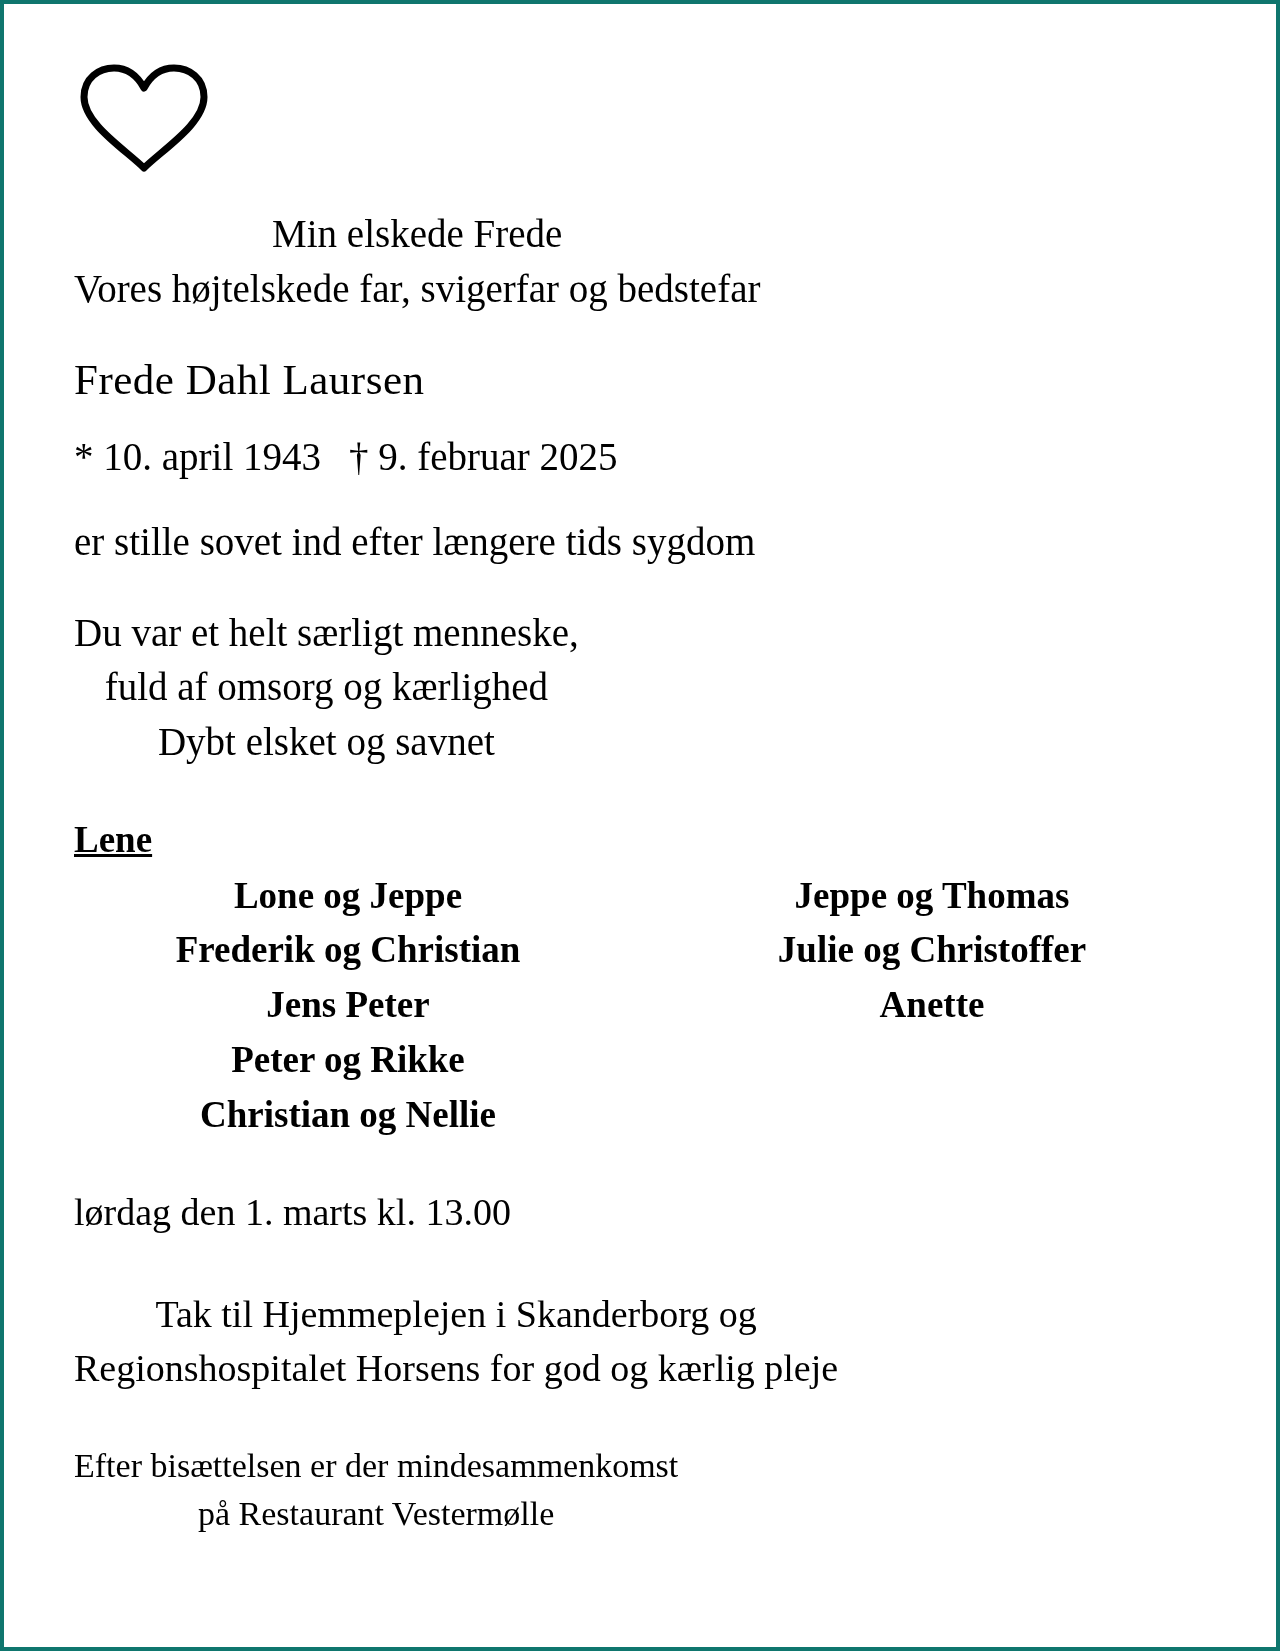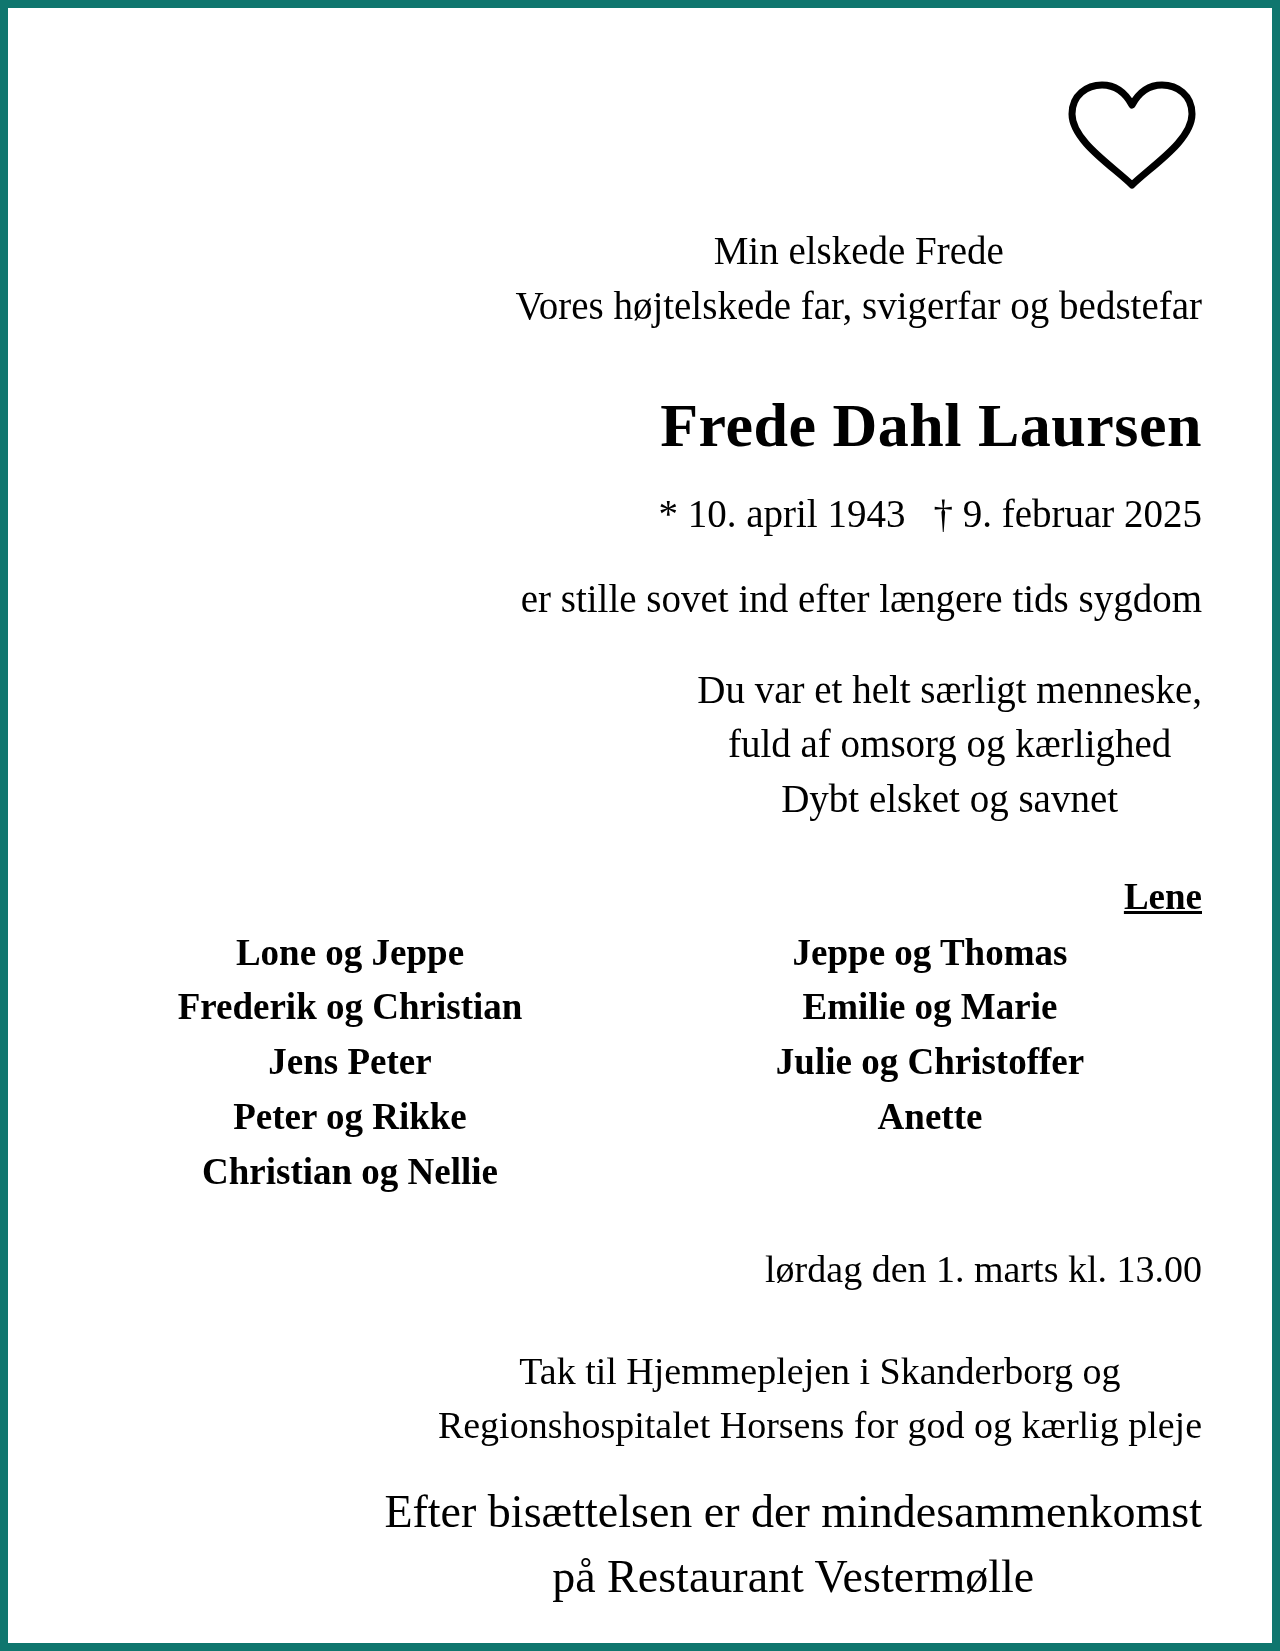--- a/index.html
+++ b/index.html
@@ -11,46 +11,46 @@
     width: 1280px;
     height: 1651px;
     font-family: "Liberation Serif", serif;
     color: #000000;
     -webkit-font-smoothing: antialiased;
   }
   .notice {
     box-sizing: border-box;
     width: 1280px;
     height: 1651px;
-    border: 8px solid #0f766e;
-    padding: 47px 70px 20px 70px;
+    border: 4px solid #0f766e;
+    padding: 34px 70px 20px 70px;
     display: flex;
     flex-direction: column;
-    align-items: flex-end;
+    align-items: flex-start;
     text-align: center;
     background: #ffffff;
   }
   .heart-wrap {
     margin-top: 26px;
     margin-bottom: 28px;
     line-height: 0;
   }
   .intro {
     font-size: 39px;
     line-height: 1.42;
     margin-top: 6px;
   }
   .intro .line2 {
     display: block;
   }
   .name {
-    font-size: 62px;
-    font-weight: bold;
+    font-size: 43px;
+    font-weight: normal;
     letter-spacing: 0.5px;
-    margin-top: 56px;
+    margin-top: 38px;
     margin-bottom: 10px;
   }
   .dates {
     font-size: 39px;
     margin-top: 20px;
   }
   .dates .sep {
     display: inline-block;
     width: 28px;
   }
@@ -103,23 +103,23 @@
     margin-top: 44px;
   }
   .ceremony span { display: block; }
   .thanks {
     font-size: 38px;
     line-height: 1.42;
     margin-top: 48px;
   }
   .thanks span { display: block; }
   .gathering {
-    font-size: 46px;
+    font-size: 34px;
     line-height: 1.42;
-    margin-top: 26px;
+    margin-top: 46px;
   }
   .gathering span { display: block; }
 </style>
 </head>
 <body>
 
 <div class="notice">
 
   <div class="heart-wrap">
     <svg width="140" height="108" viewBox="0 0 140 108" aria-hidden="true">
@@ -151,21 +151,20 @@
   <div class="survivors">
     <div class="col left">
       <span>Lone og Jeppe</span>
       <span>Frederik og Christian</span>
       <span>Jens Peter</span>
       <span>Peter og Rikke</span>
       <span>Christian og Nellie</span>
     </div>
     <div class="col right">
       <span>Jeppe og Thomas</span>
-      <span>Emilie og Marie</span>
       <span>Julie og Christoffer</span>
       <span>Anette</span>
     </div>
   </div>
 
   <div class="ceremony">
     <span>lørdag den 1. marts kl. 13.00</span>
   </div>
 
   <div class="thanks">

